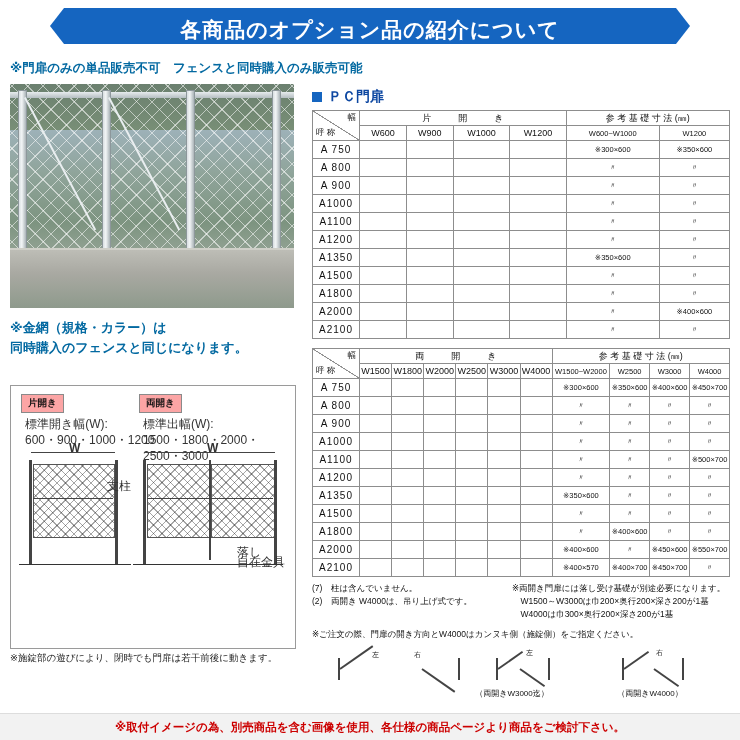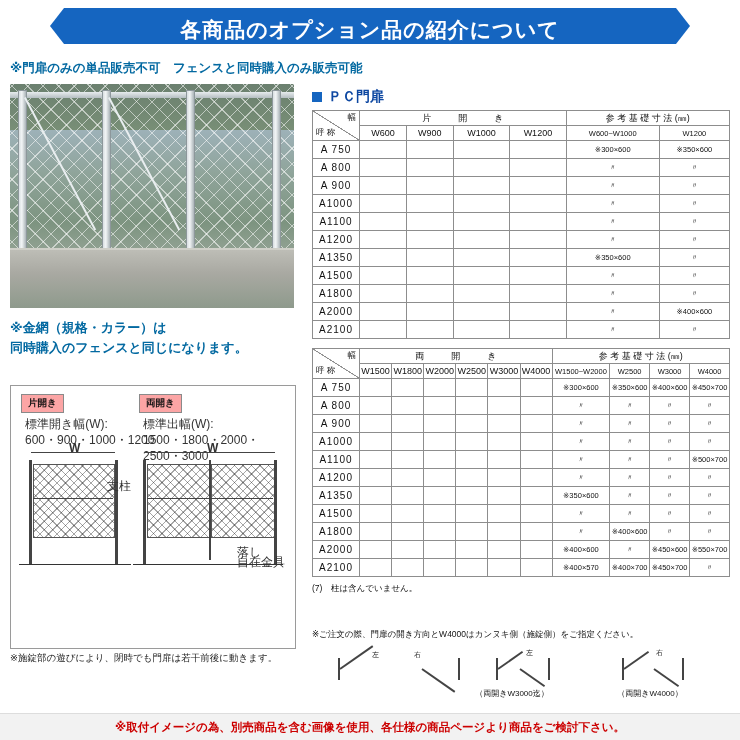--- a/index.html
+++ b/index.html
@@ -498,20 +498,26 @@
           <td style="font-size:7.5px">※400×570</td>
           <td style="font-size:7.5px">※400×700</td>
           <td style="font-size:7.5px">※450×700</td>
           <td style="font-size:7.5px">〃</td>
         </tr>
       </tbody>
     </table>
 
   <div class="notes-right" id="notesLeftBlock">
     <div>(7)　柱は含んでいません。</div>
+    <div>(2)　両開き W4000は、吊り上げ式です。</div>
+  </div>
+  <div class="notes-right" id="notesRightBlock">
+    <div>※両開き門扉には落し受け基礎が別途必要になります。</div>
+    <div>　W1500～W3000は巾200×奥行200×深さ200が1基</div>
+    <div>　W4000は巾300×奥行200×深さ200が1基</div>
   </div>
   <div class="notes-right" id="notesOrder">※ご注文の際、門扉の開き方向とW4000はカンヌキ側（施錠側）をご指定ください。</div>
 
   <div class="icon-row">
     <div class="gateicon" style="left:0px;top:0px;">
       <div class="gpost" style="left:12px;"></div>
       <div class="gleaf" style="left:14px;width:40px;transform:rotate(-35deg);"></div>
       <div class="arr" style="left:46px;top:2px;">左</div>
     </div>
     <div class="gateicon" style="left:78px;top:0px;">

